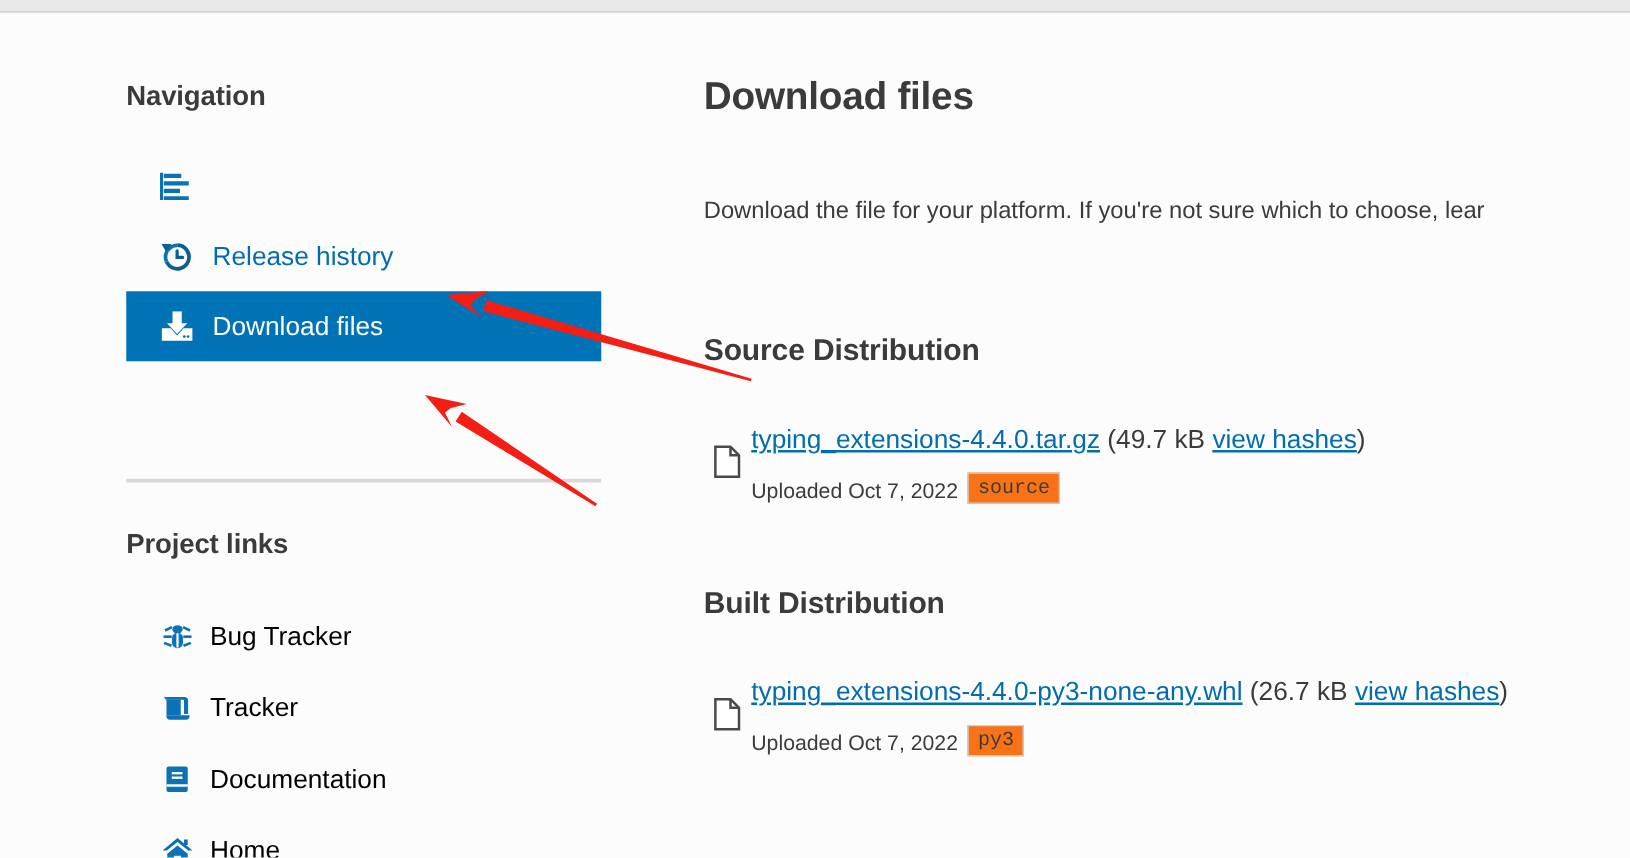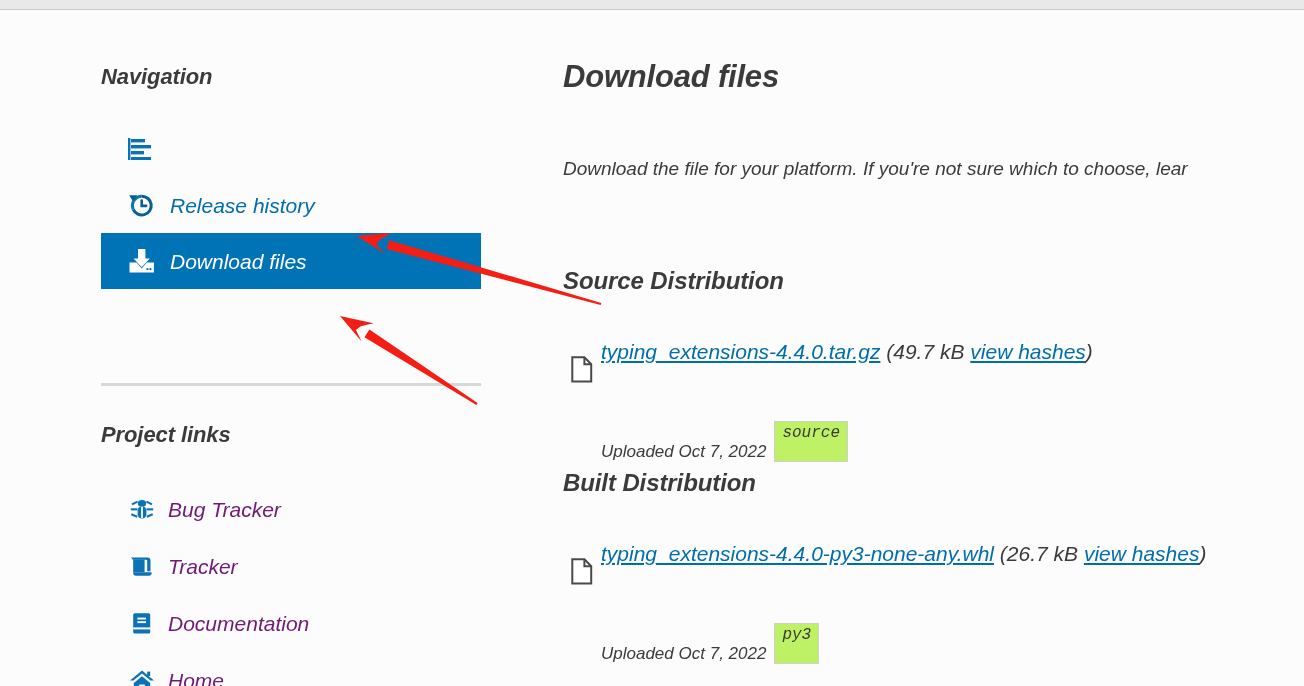--- a/index.html
+++ b/index.html
@@ -12,21 +12,20 @@
     overflow: hidden;
     background: #fcfcfc;
     font-family: "Liberation Sans", sans-serif;
     -webkit-font-smoothing: antialiased;
   }
   .page {
     position: relative;
     width: 1304px;
     height: 686px;
     overflow: hidden;
-    font-style: italic;
   }
   
   .top-strip {
     position: absolute;
     left: 0; top: 0;
     width: 1304px;
     height: 10px;
     background: #e9e9e9;
     border-bottom: 1px solid #c9c9c9;
     box-sizing: border-box;
@@ -110,21 +109,21 @@
     list-style: none;
     margin: 0; padding: 0;
   }
   .link-item {
     display: flex;
     align-items: center;
     height: 57px;
     padding-left: 27px;
     box-sizing: border-box;
     text-decoration: none;
-    color: #701a75;
+    color: #000000;
     font-size: 21px;
   }
   .link-item .ico {
     width: 28px;
     min-width: 28px;
     height: 24px;
     display: flex;
     align-items: center;
     justify-content: center;
     margin-right: 12px;
@@ -208,28 +207,27 @@
     margin-top: 13px;
     font-size: 17px;
     color: #3b3b3b;
     white-space: nowrap;
     display: flex;
     align-items: flex-end;
   }
   .tag {
     display: inline-block;
     margin-left: 8px;
-    padding: 1px 7px 18px 7px;
+    padding: 1px 7px 2px 7px;
     border: 1px solid #d0d0d0;
-    background: #bef264;
+    background: #f97316;
     font-family: "Liberation Mono", monospace;
     font-size: 16px;
     color: #3b3b3b;
     line-height: 20px;
-    margin-top: 43px;
   }
 
   
   .arrows {
     position: absolute;
     left: 0; top: 0;
     width: 1304px;
     height: 686px;
     pointer-events: none;
   }

